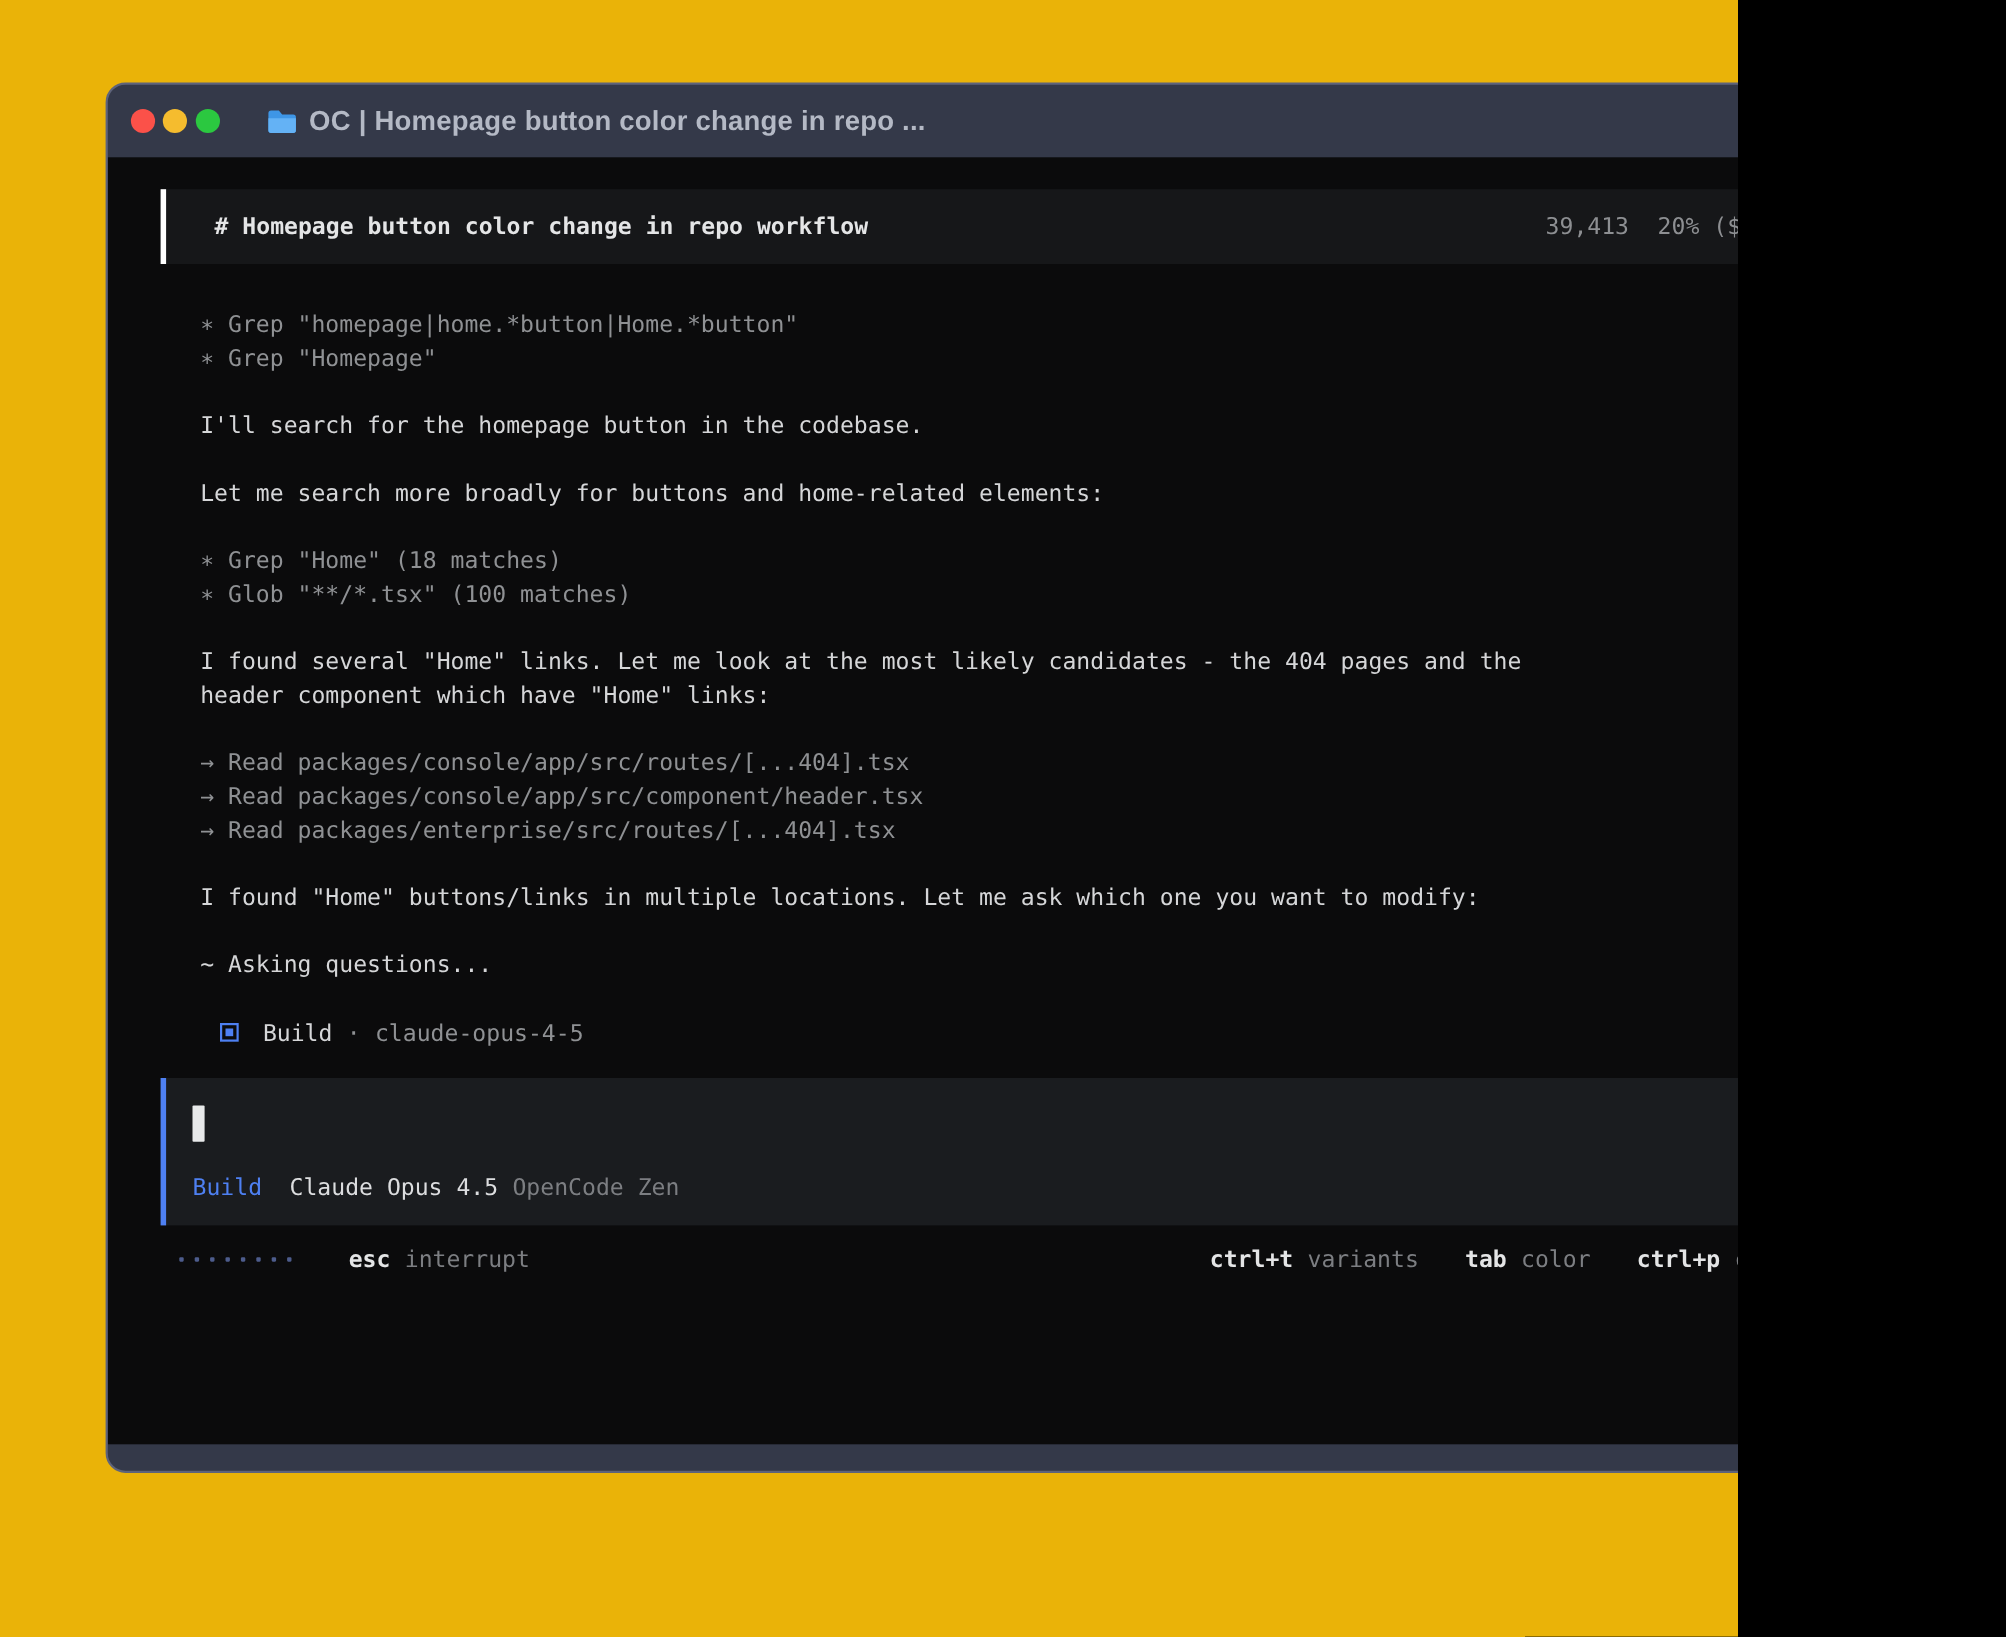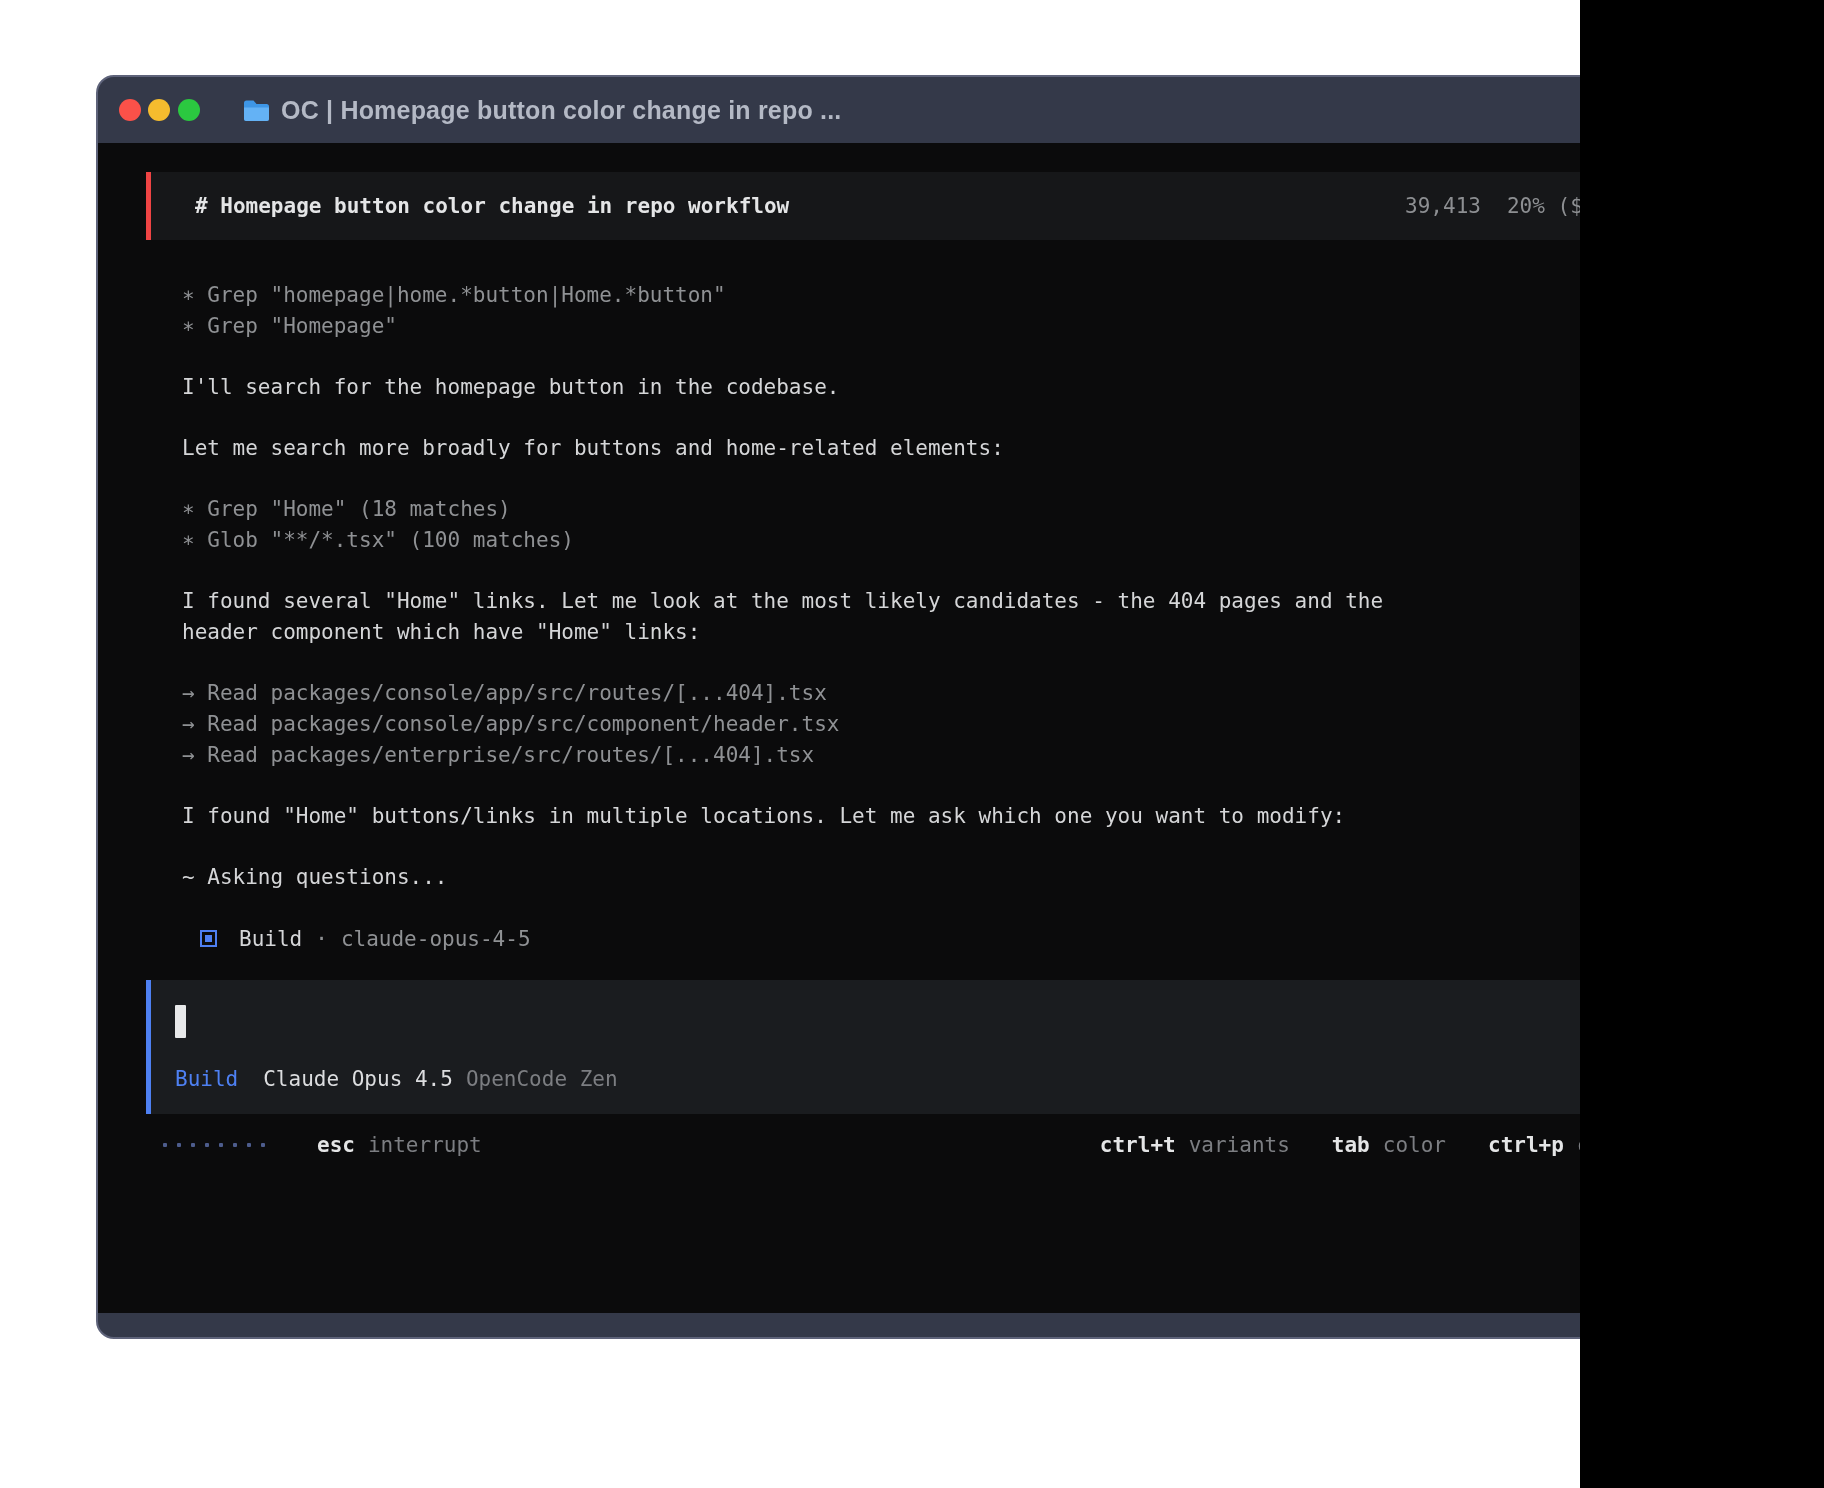--- a/index.html
+++ b/index.html
@@ -1,18 +1,18 @@
 <!DOCTYPE html>
 <html><head>
 <meta charset="utf-8">
 <style>
   * { box-sizing: border-box; }
   html,body { margin:0; padding:0; background:#000; }
   .stage {
-    position:relative; width:1580px; height:1488px; background:#ffffff; overflow:hidden;
+    position:relative; width:1580px; height:1488px; background:#eab308; overflow:hidden;
     font-family:"DejaVu Sans Mono", monospace;
   }
   
   .window {
     position:absolute; left:96px; top:75px; width:1618px; height:1264px;
     background:#343949; border:2px solid #5e637a; border-radius:18px;
     display:flex; flex-direction:column; overflow:hidden;
   }
   .titlebar {
     height:66px; flex:0 0 66px; display:flex; align-items:center; padding-left:21px;
@@ -28,21 +28,21 @@
   }
   .content {
     flex:1; background:#0b0b0c; margin-right:6px; position:relative; overflow:hidden;
     font-size:21px;
   }
   .bottombar { height:24px; flex:0 0 24px; }
 
   
   .session-header {
     margin:29px 38px 0 48px; height:68px; background:#161719;
-    border-left:5px solid #ef4444; padding:0 22px 0 44px;
+    border-left:5px solid #ffffff; padding:0 22px 0 44px;
     display:flex; align-items:center; justify-content:space-between;
   }
   .session-title { font-weight:700; color:#e4e5e6; white-space:pre; }
   .session-stats { display:flex; gap:26px; color:#8d8f92; white-space:pre;margin-left:45px; }
 
   
   .user-box {
     margin:52px 38px 0 48px; height:88px; background:#191b1f;
     border-left:5px solid #4e80f2; padding:0 22px 0 24px;
     display:flex; align-items:center; color:#d5d6d8; white-space:pre;

